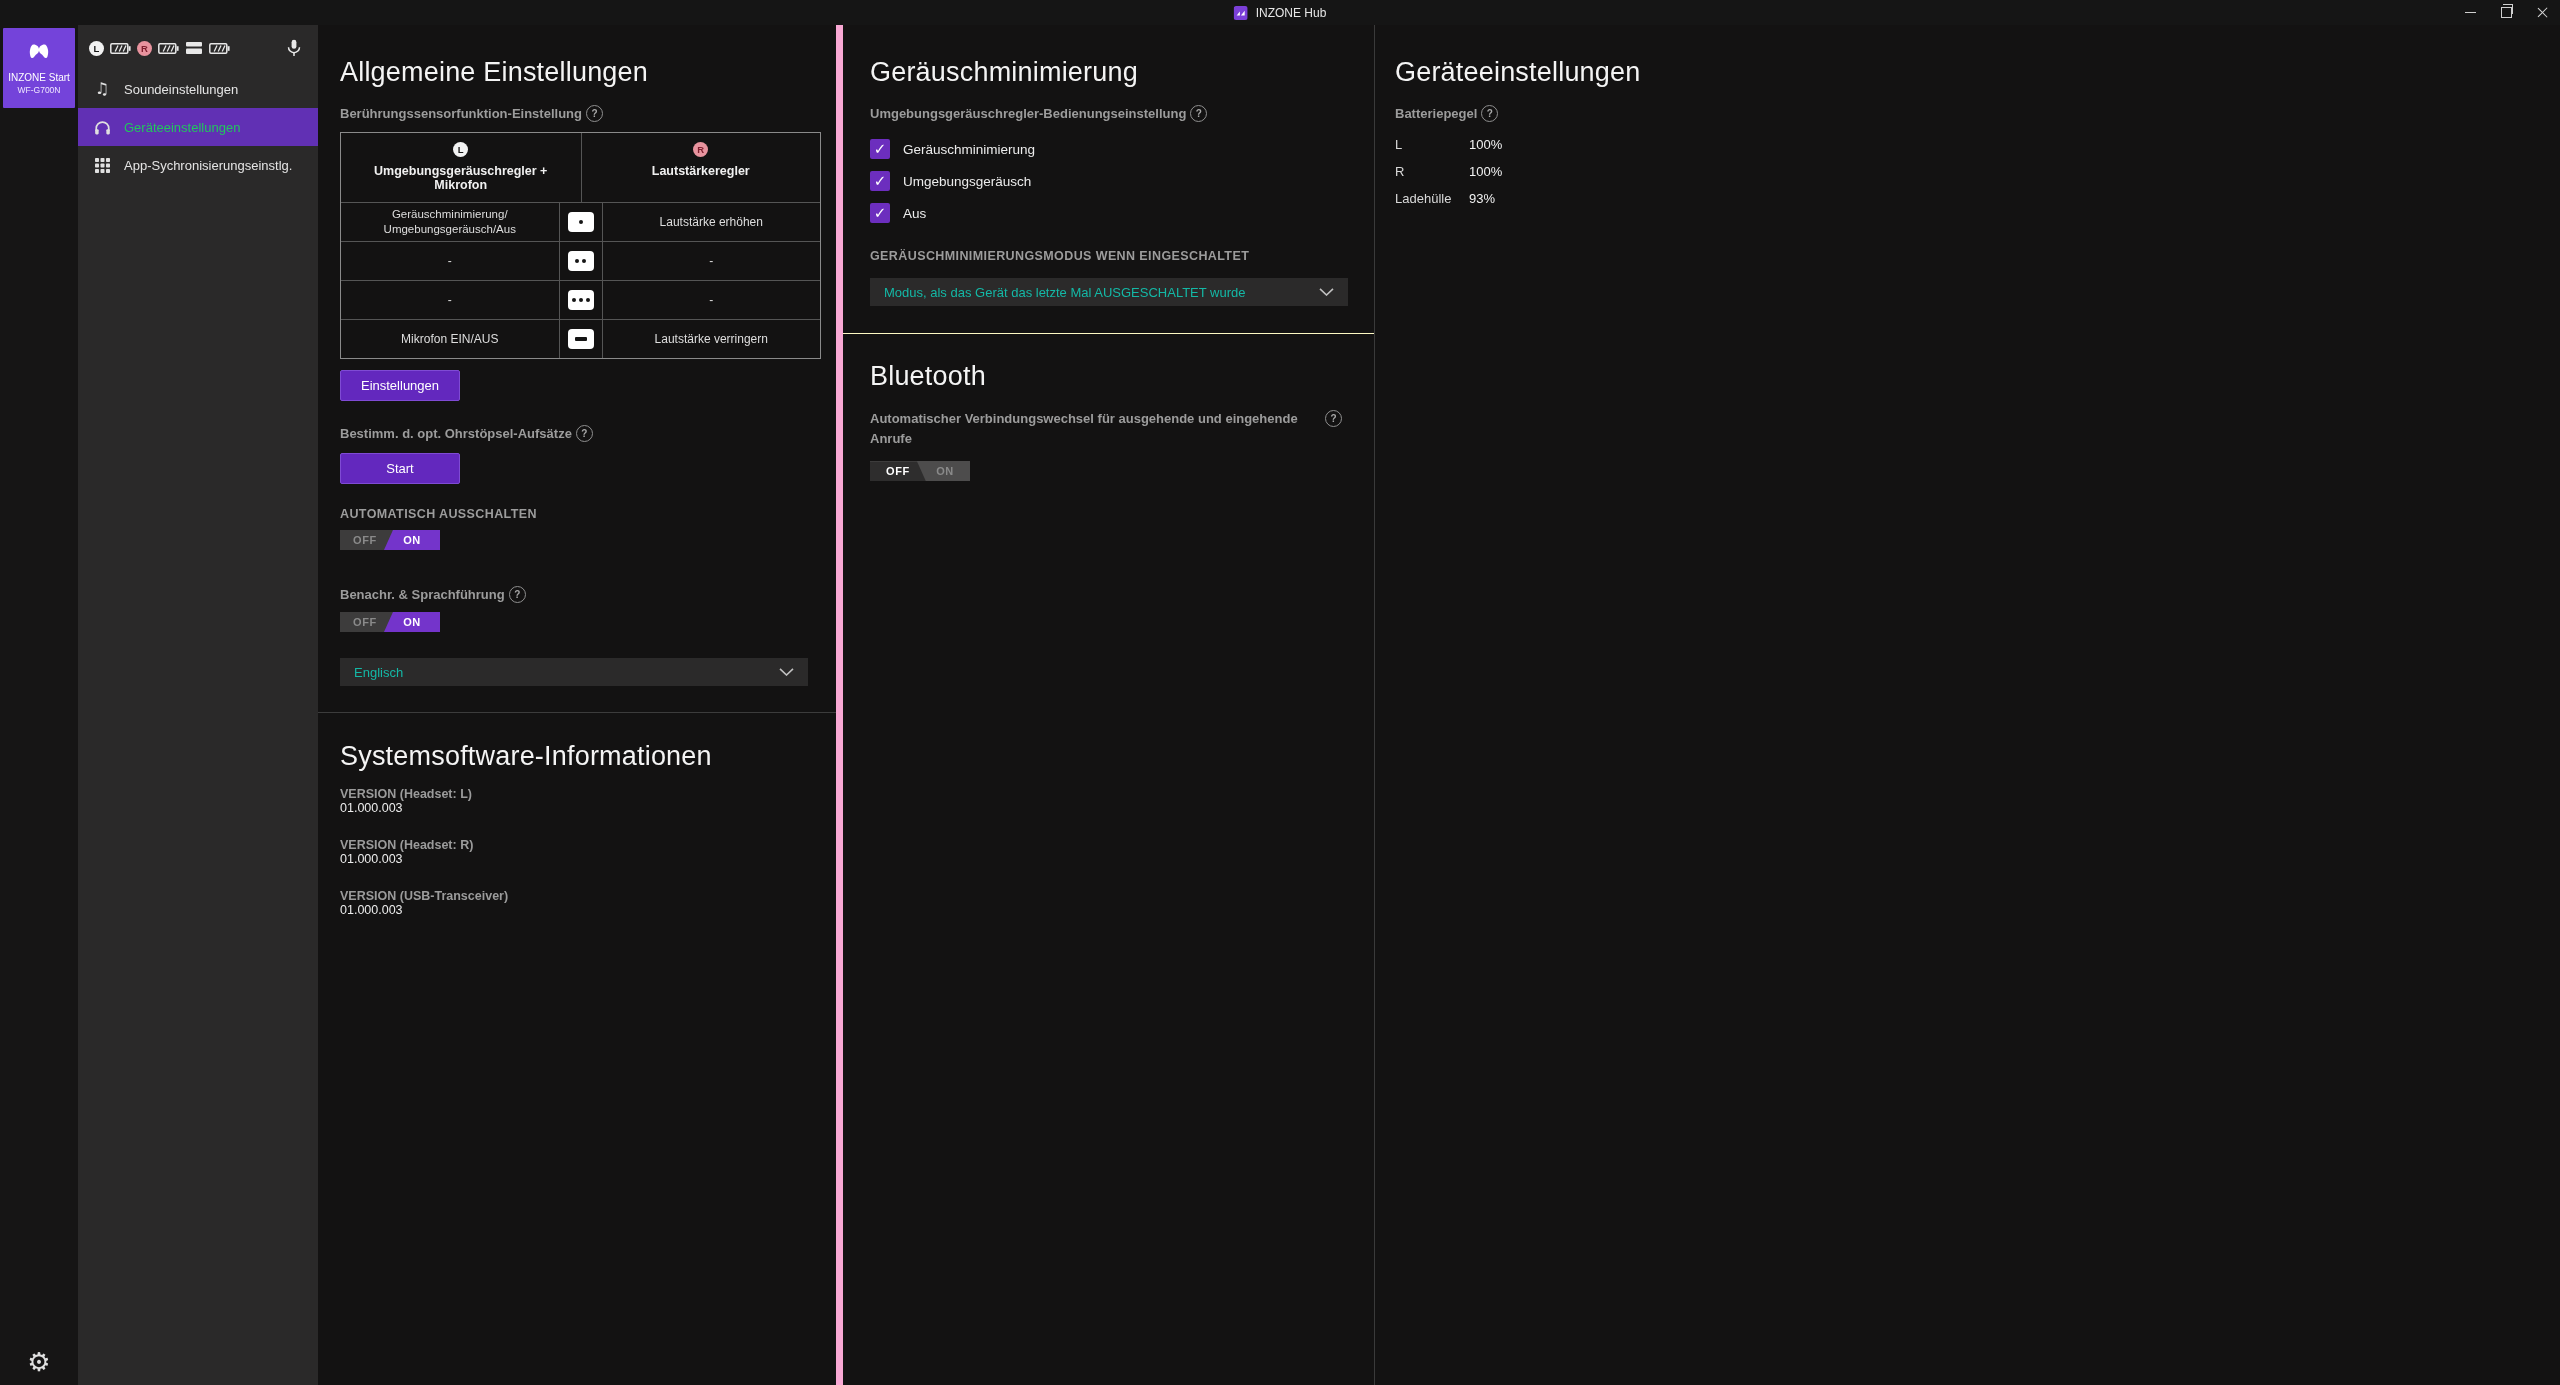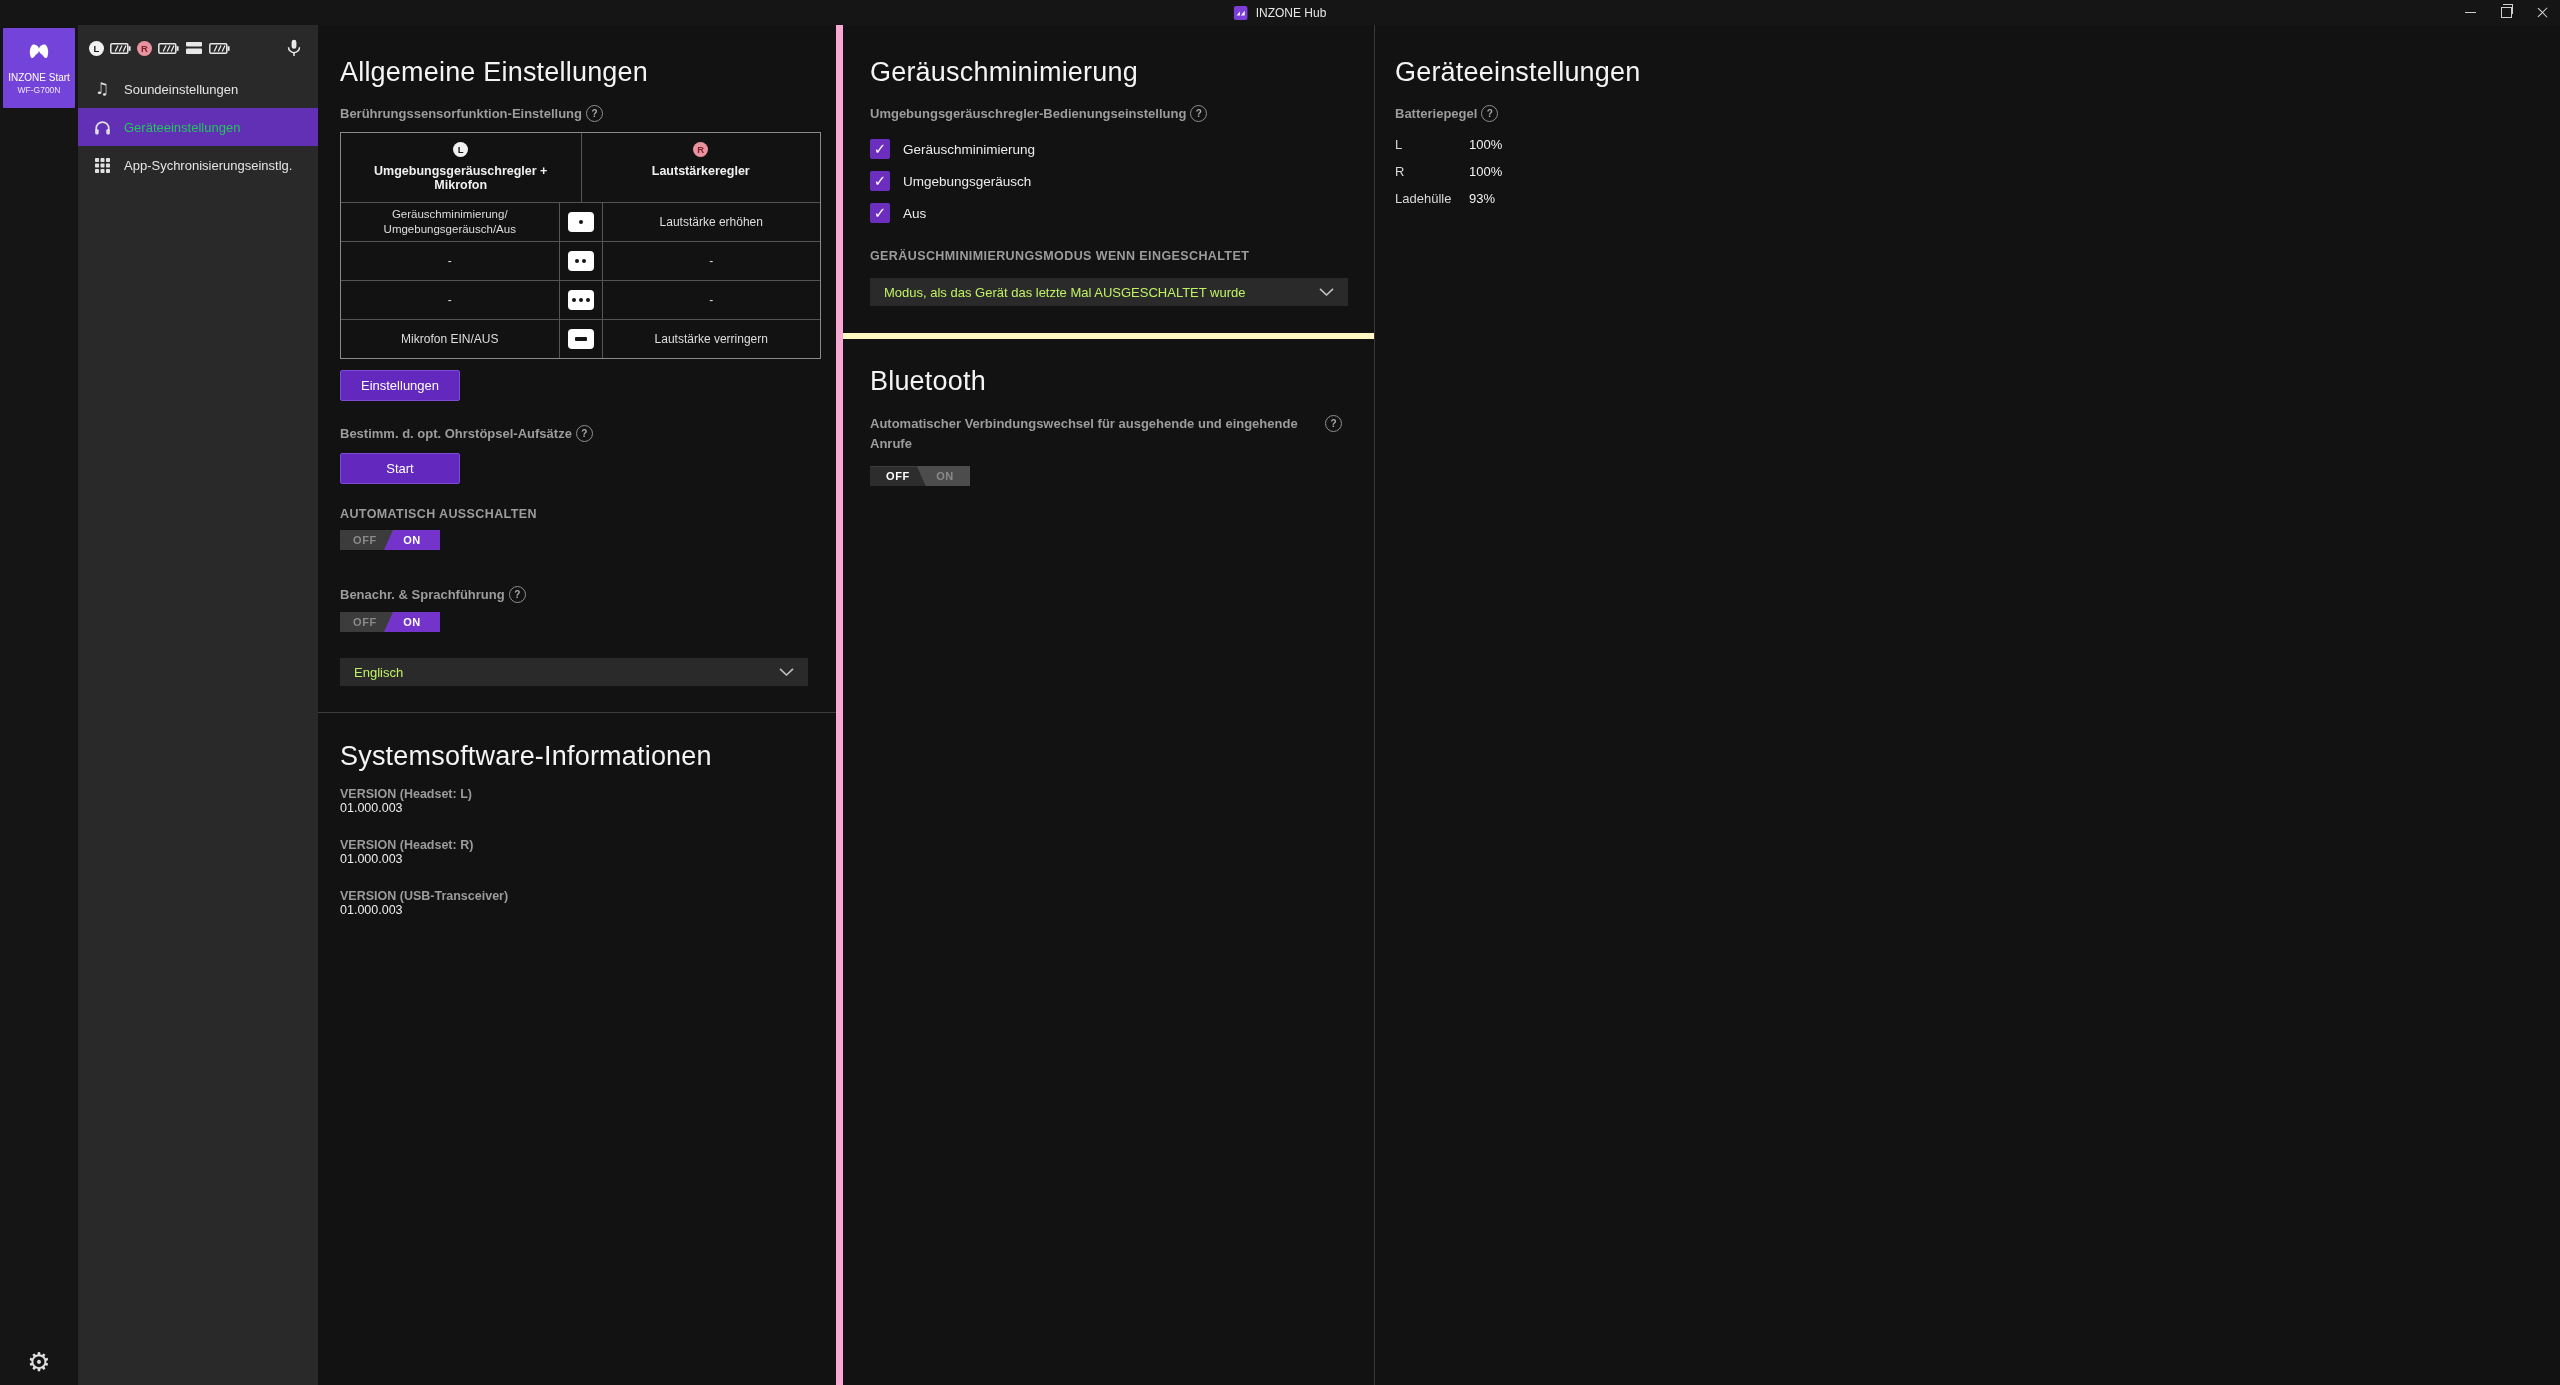--- a/index.html
+++ b/index.html
@@ -86,27 +86,27 @@
   .t-on{right:0;width:50%;}
   .state-on{background:#3d3c3c;}
   .state-on .t-off{color:#8a8a8a;}
   .state-on .t-on{width:56%;background:#7434CB;color:#fff;clip-path:polygon(16% 0,100% 0,100% 100%,0 100%);}
   .state-off{background:#4d4c4c;}
   .state-off .t-on{color:#8a8a8a;}
   .state-off .t-off{width:56%;background:#2e2d2d;color:#fff;clip-path:polygon(0 0,84% 0,100% 100%,0 100%);}
 
   
   .dropdown{height:28px;background:#2B2A2A;display:flex;align-items:center;justify-content:space-between;
-            padding:0 14px;box-sizing:border-box;font-size:13px;color:#bef264;cursor:pointer;}
+            padding:0 14px;box-sizing:border-box;font-size:13px;color:#14b8a6;cursor:pointer;}
   .dd-col1{width:468px;margin-top:26px;}
   .dd-col2{width:478px;margin-top:15px;}
 
   
   .sep1{margin:26px -22px 0;border-top:1px solid #3c3c3c;padding:0 22px;}
-  .sep2{margin:27px -27px 16px;border-top:6px solid #fef9c3;padding:0 27px;}
+  .sep2{margin:27px -27px 16px;border-top:1px solid #fef9c3;padding:0 27px;}
   .sec-h{margin-top:28px;}
   .bt-h{margin-top:27px;}
 
   .ver-label{margin-top:23px;font-size:12.5px;font-weight:700;color:#9b9b9b;}
   .ver-label.first{margin-top:15px;}
   .ver-value{margin-top:0;font-size:12.5px;color:#ececec;}
 
   
   .cb-group{margin-top:17px;}
   .cb-row{display:flex;align-items:center;gap:13px;height:20px;margin-bottom:12px;cursor:pointer;}

